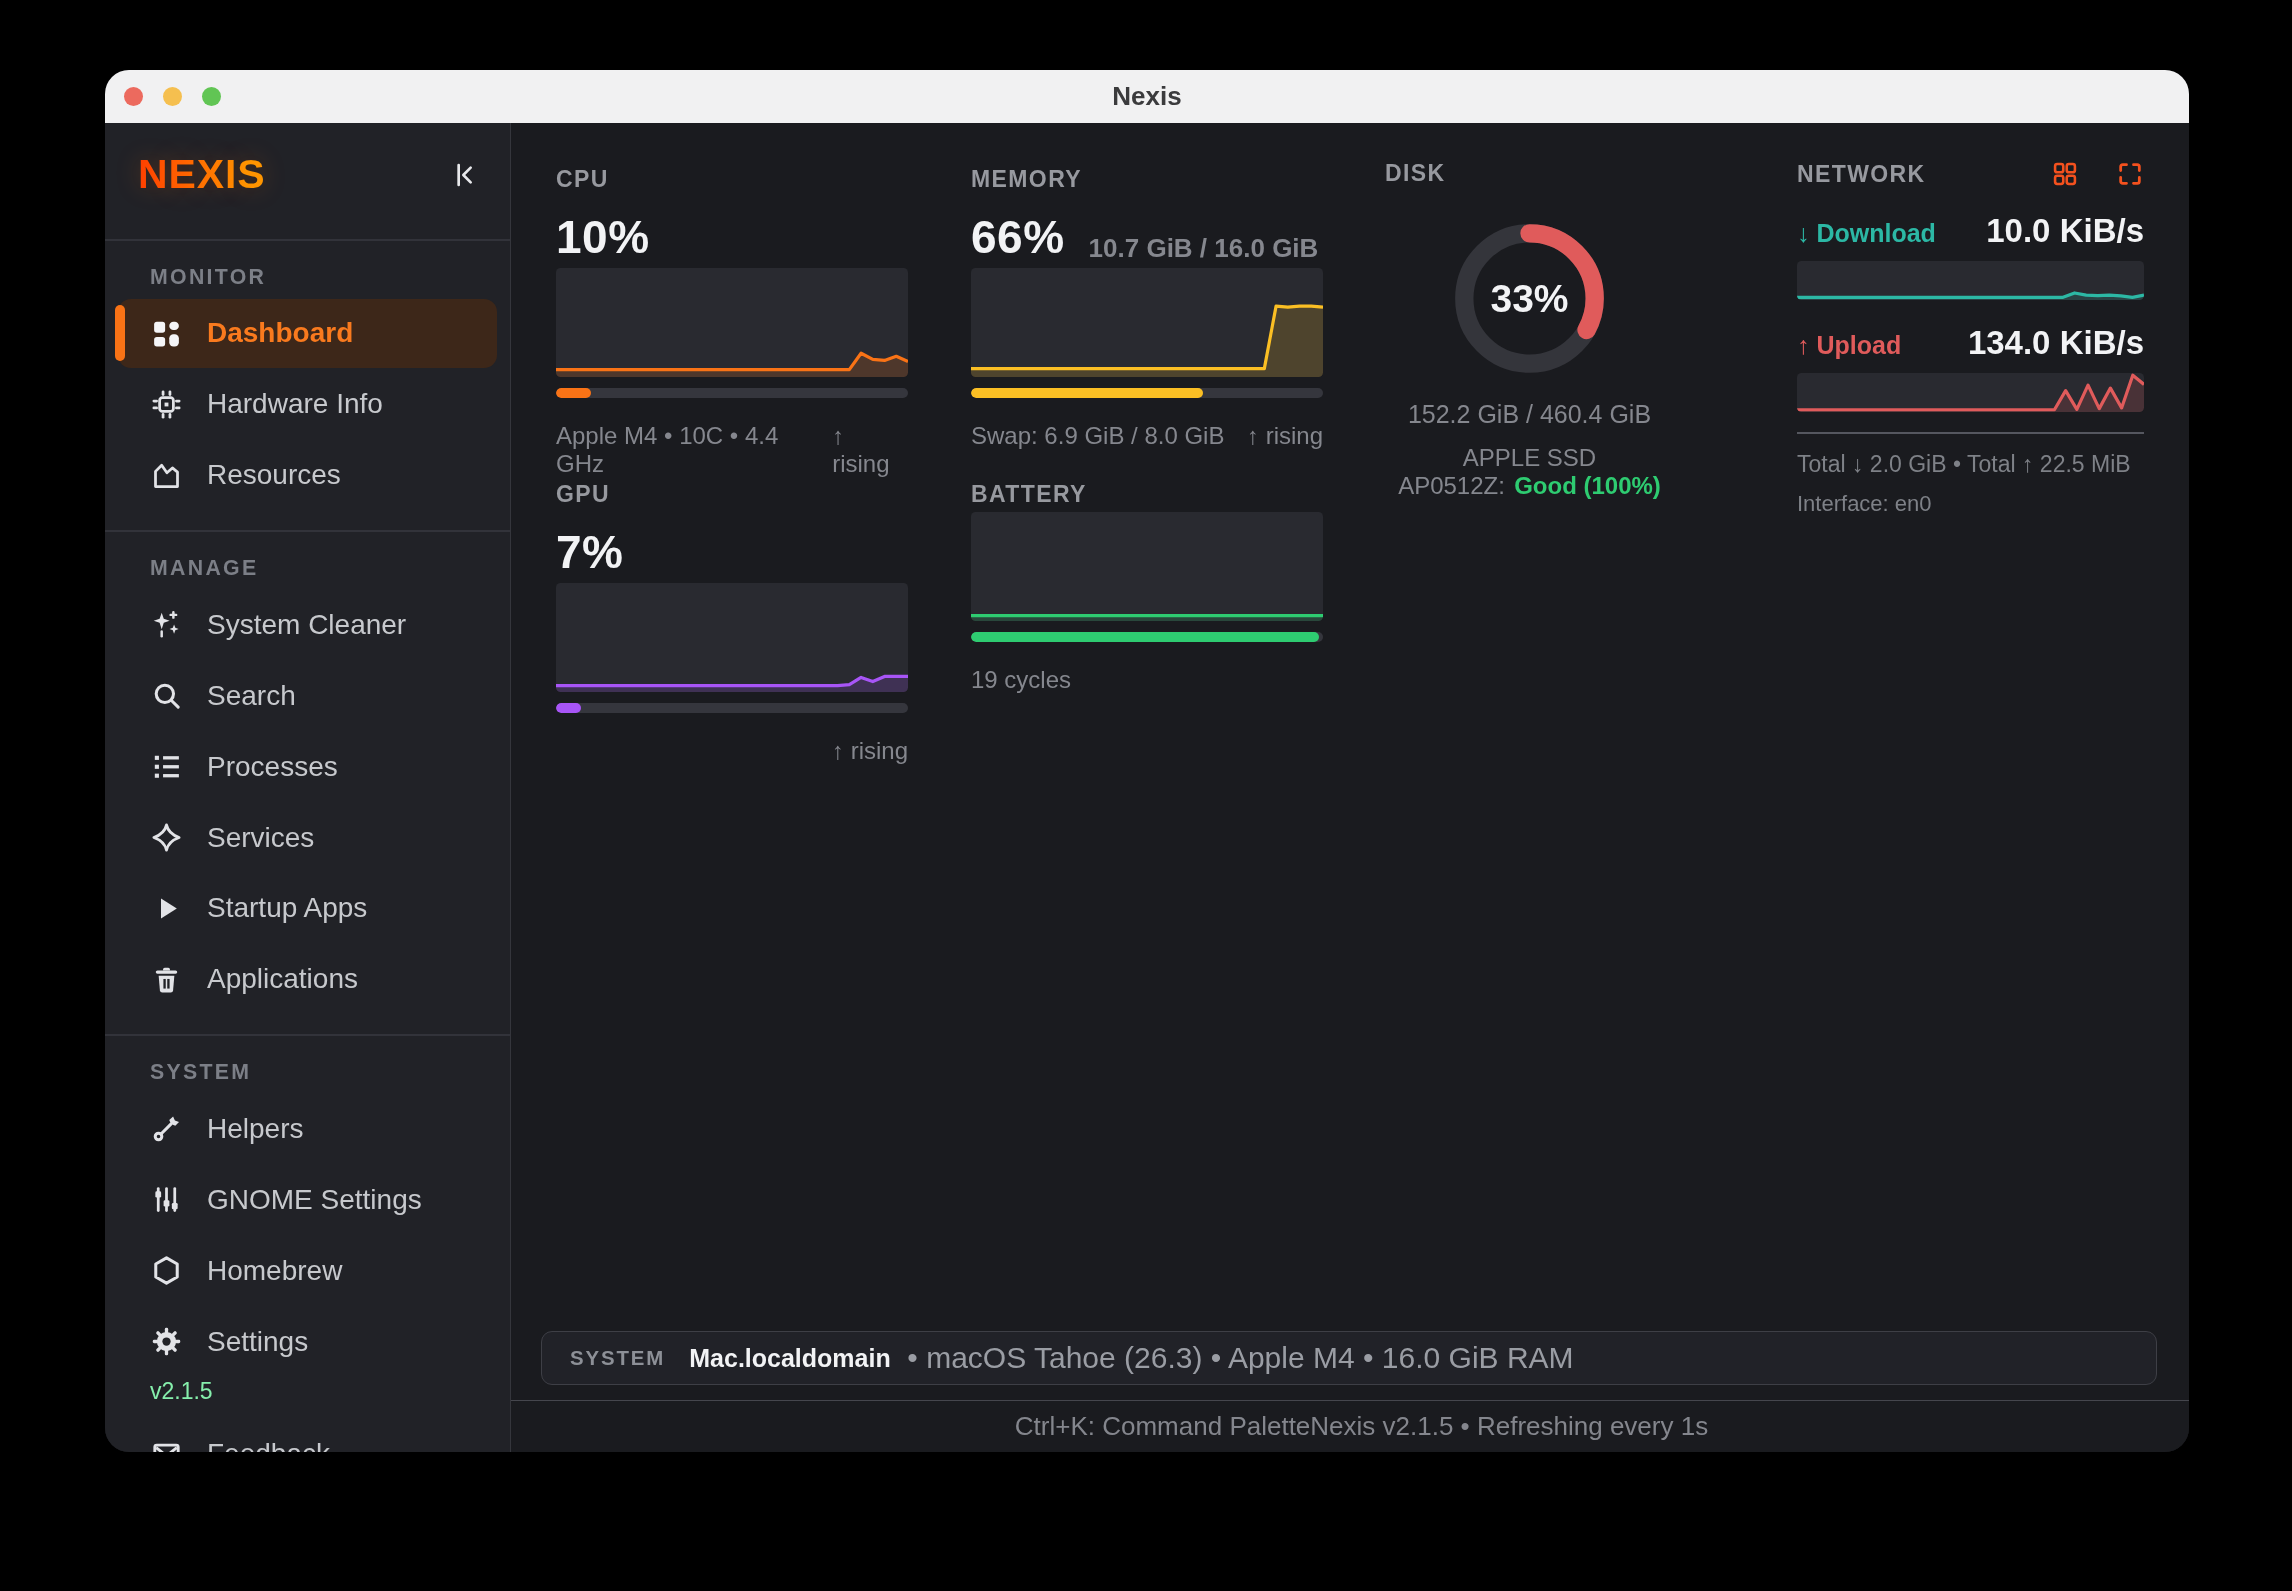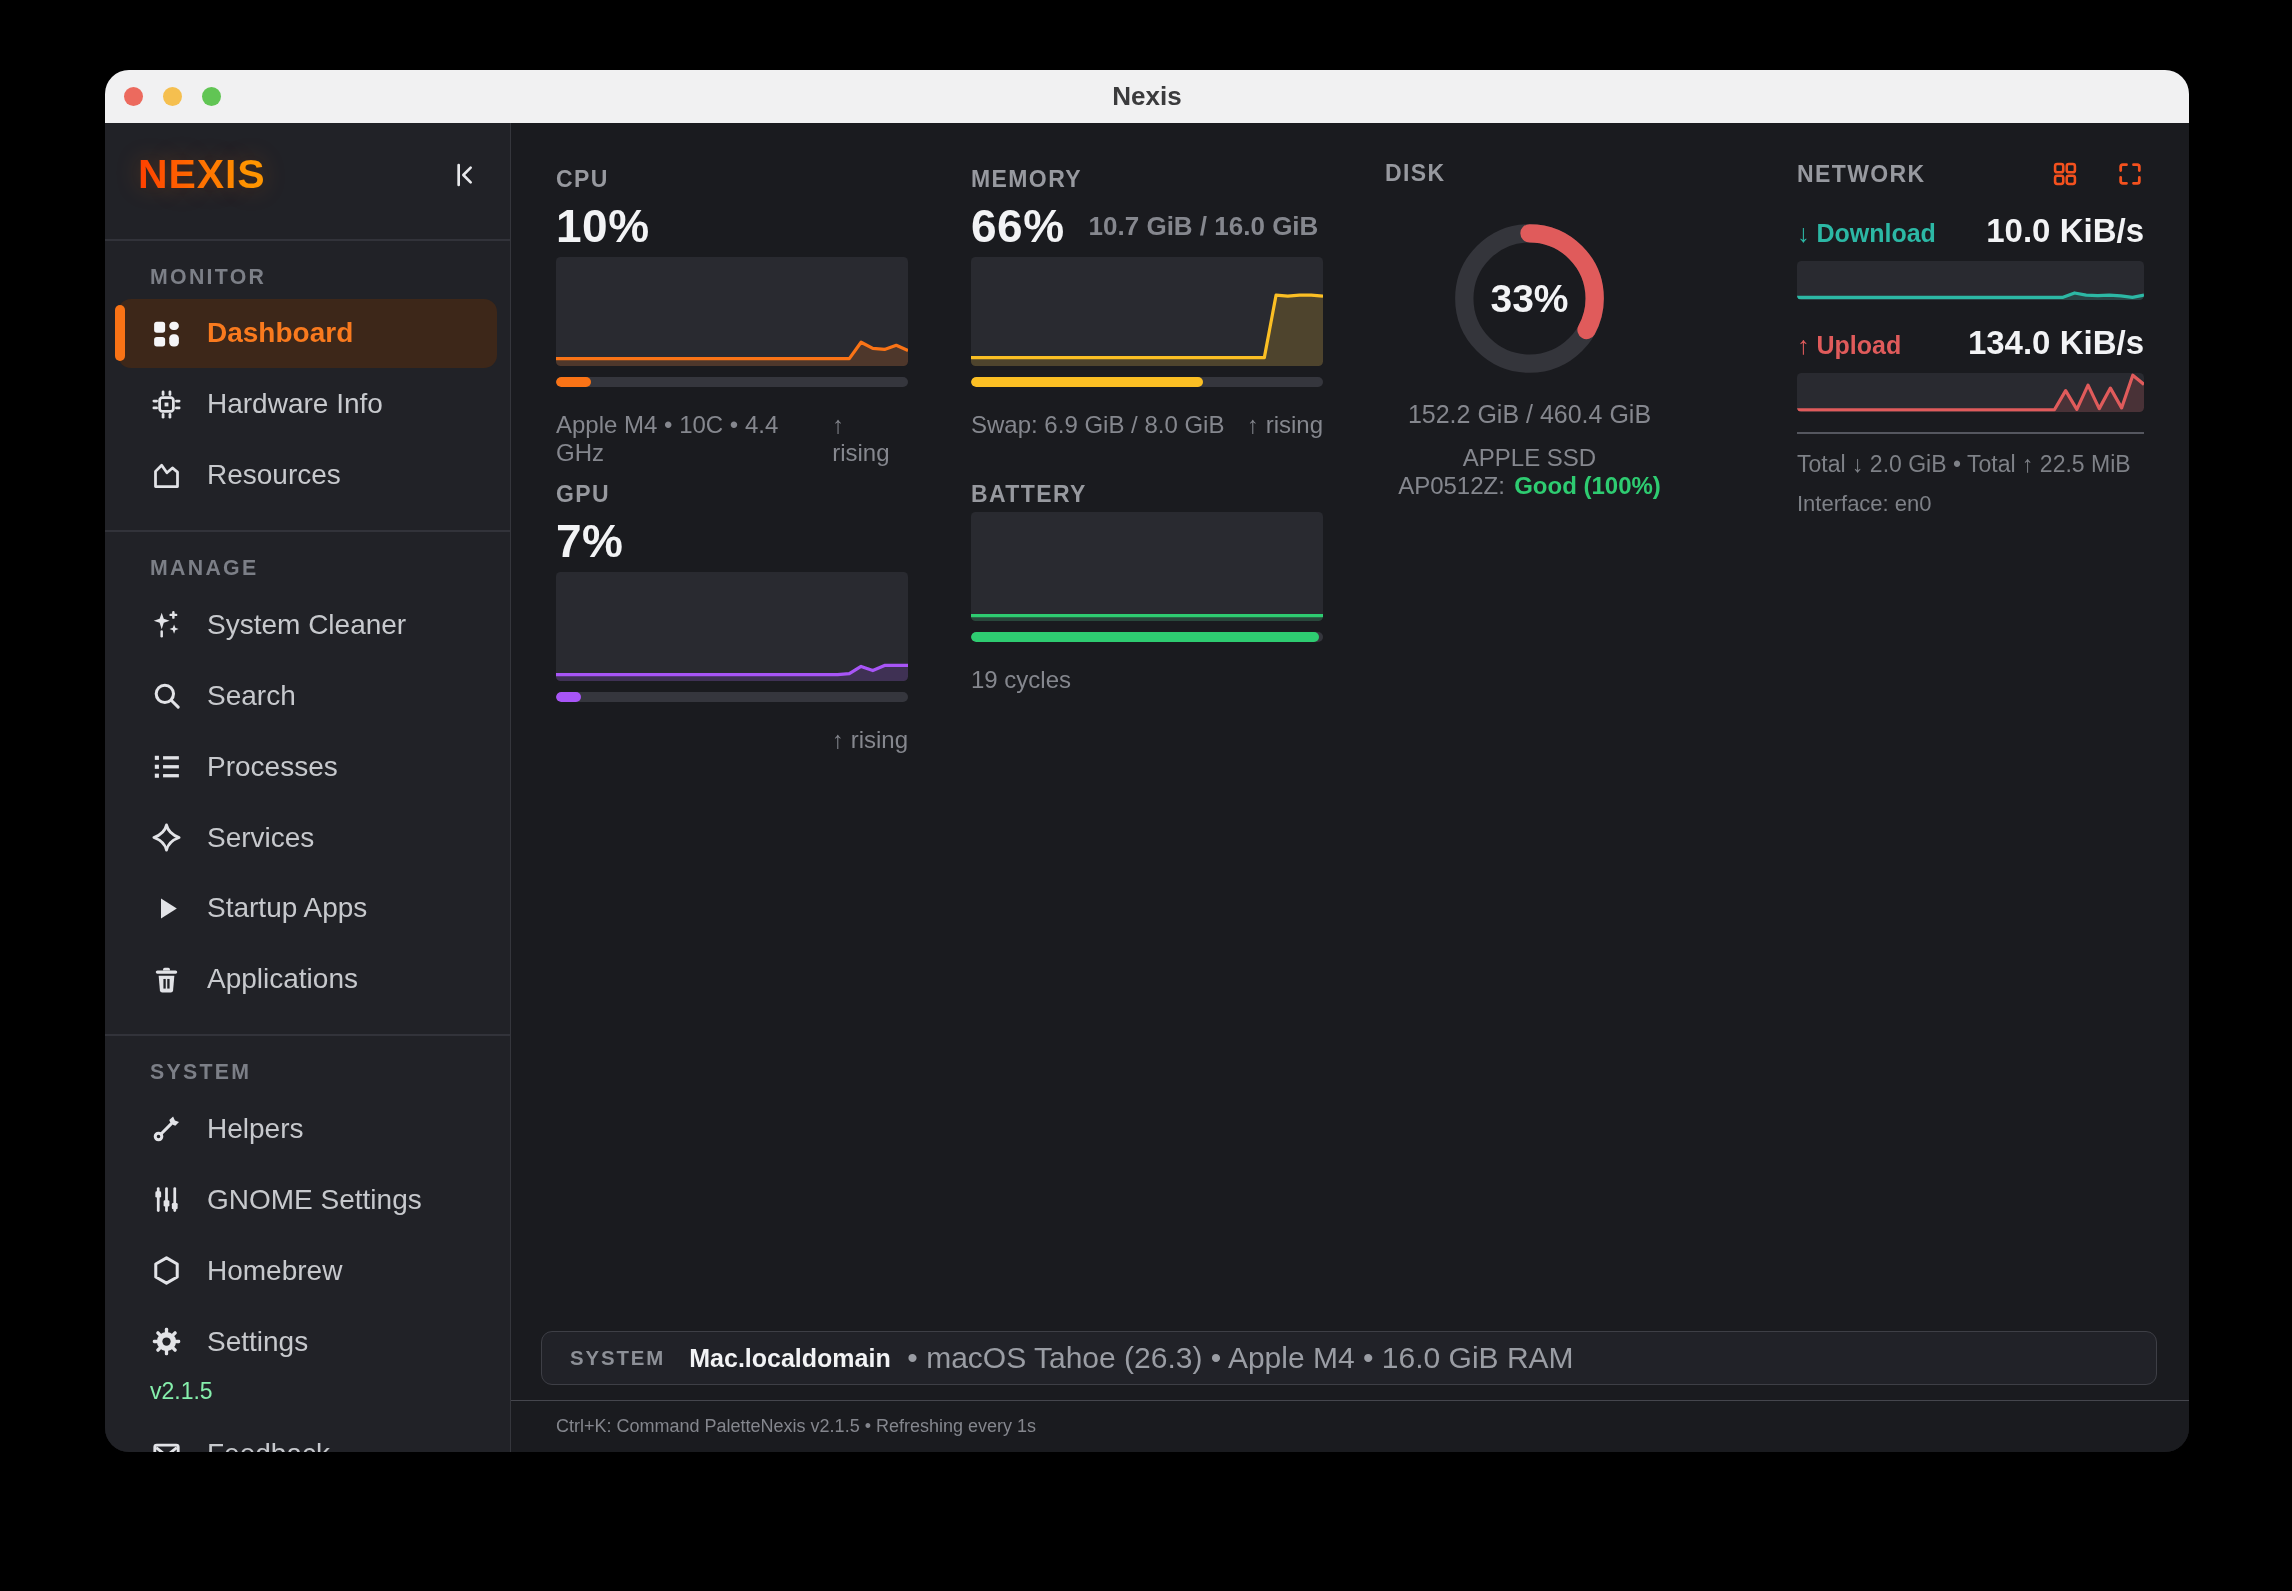--- a/index.html
+++ b/index.html
@@ -29,21 +29,21 @@
   .side-item .s-icon svg { width:33px; height:33px; }
   .side-item.active { background:#3d2719; color:#f97a1e; font-weight:700; }
   .side-item.active .s-icon { color:#f5f5f7; }
   .active-pip { position:absolute; left:-2.8px; top:6.5px; bottom:6.5px; width:9.3px; border-radius:7.4px; background:#f97316; }
   .side-spacer { flex:1; }
   .version { font-size:23px; color:#86efac; margin:0 0 13px 45px; }
   
   .main { position:relative; flex:1; background:#1a1b1f; }
   .col { position:absolute; }
   .card-label { font-size:23px; font-weight:700; letter-spacing:1.4px; color:#97999f; }
-  .value-row { display:flex; align-items:center; gap:24px; margin-top:6px; height:54px; }
+  .value-row { display:flex; align-items:flex-end; gap:24px; margin-top:17px; height:54px; }
   .big-val { font-size:46px; font-weight:800; color:#f2f3f5; letter-spacing:0.5px; }
   .val-sub { font-size:26px; color:#85878e;font-weight:bold; }
   .spark { background:#292a30; border-radius:4.6px; overflow:hidden; }
   .spark svg { display:block; width:100%; height:100%; }
   .spark-big { height:109px; margin-top:3.7px; }
   .pbar { height:10.2px; border-radius:5.6px; background:#35363d; margin-top:11px; overflow:hidden; }
   .pbar-fill { height:100%; border-radius:5.6px; }
   .card-foot { display:flex; justify-content:space-between; margin-top:24px; font-size:24px; color:#85878e; }
   
   .donut-wrap { position:relative; width:163px; height:163px; margin:30px auto 0 auto; }
@@ -60,21 +60,21 @@
   .net-row .nval { font-size:33px; font-weight:800; color:#f2f3f5; }
   .spark-net { height:39px; margin-top:11px; }
   .net-div { height:1.9px; background:#55575f; margin-top:20.4px; }
   .net-totals { margin-top:16.7px; font-size:23px; color:#7e8187; }
   .net-if { margin-top:13px; font-size:22px; color:#7e8187; }
   
   .sys-pill { position:absolute; left:30px; right:32px; bottom:67px; height:54px; border:1.9px solid #3e3f46; background:#212228; border-radius:11px; display:flex; align-items:center; padding:0 28px; gap:24px; }
   .sys-pill .sys-label { font-size:20.4px; font-weight:700; letter-spacing:1.9px; color:#8d9097; }
   .sys-pill .sys-host { font-size:25px; font-weight:700; color:#f2f3f5; }
   .sys-pill .sys-details { font-size:30px; color:#9a9da4; }
-  .footer { position:absolute; left:0; right:0; bottom:0; height:52px; border-top:1.9px solid #45464d; display:flex; align-items:center; justify-content:flex-start; padding:0 22px 0 45px; font-size:18px; color:#84868d; }
+  .footer { position:absolute; left:0; right:0; bottom:0; height:52px; border-top:1.9px solid #45464d; display:flex; align-items:center; justify-content:center; padding:0 22px 0 45px; font-size:26px; color:#84868d; }
 </style>
 </head>
 <body>
 
 <div class="window">
   <div class="titlebar">
     <div class="lights">
       <div class="light red"></div>
       <div class="light yellow"></div>
       <div class="light green"></div>

